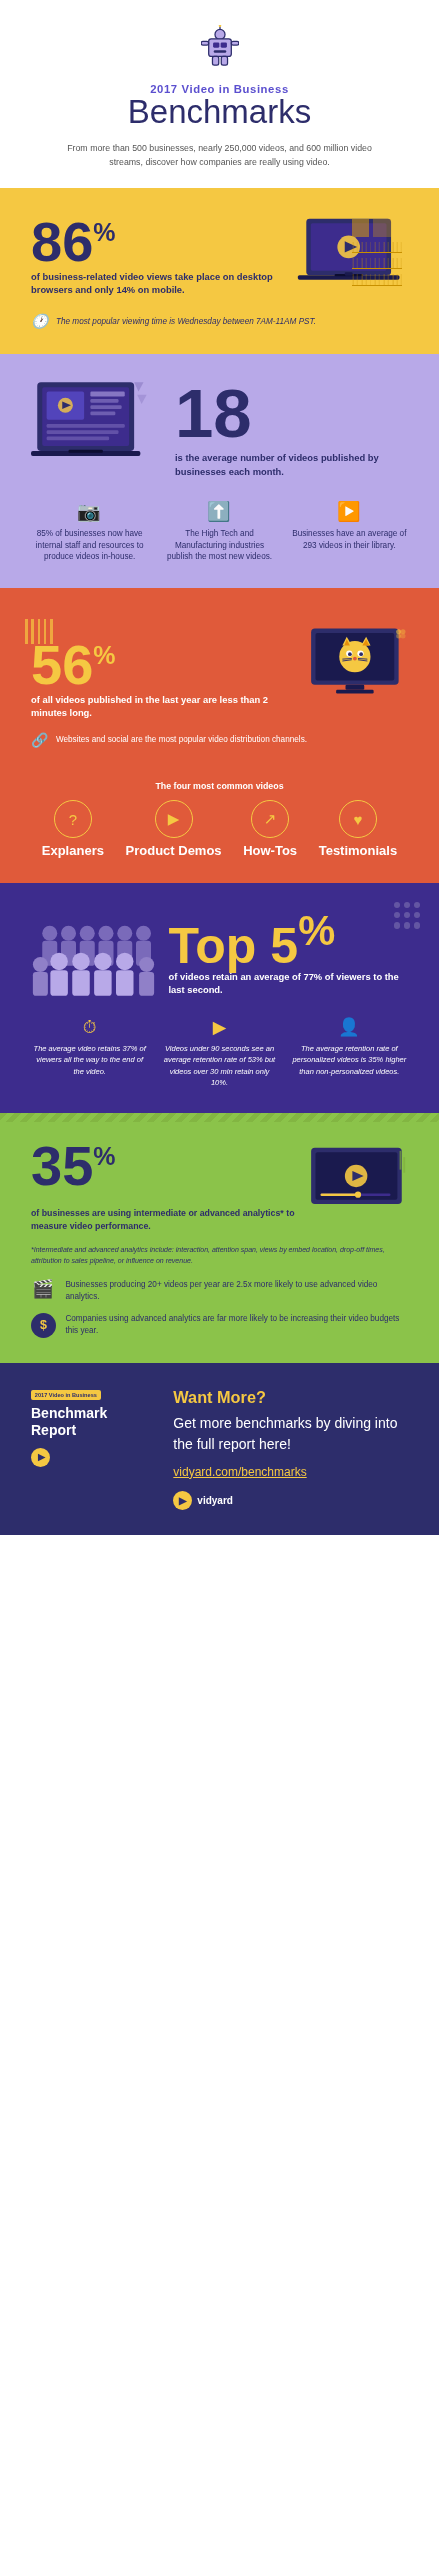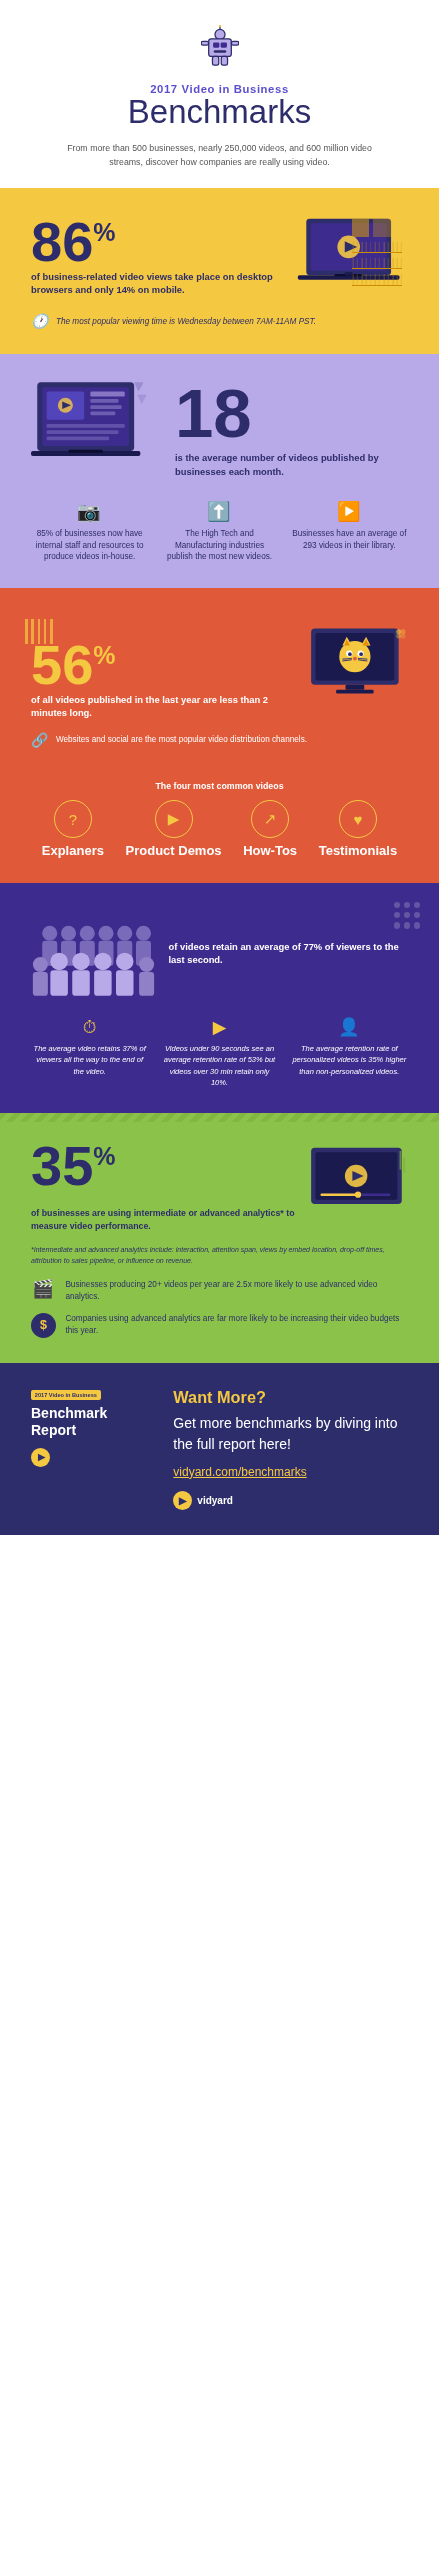--- a/index.html
+++ b/index.html
@@ -659,20 +659,23 @@
         <rect x="66" y="99" width="28" height="41" rx="5" fill="#b8a9e8"></rect>
         <circle cx="115" cy="85" r="14" fill="#b8a9e8"></circle>
         <rect x="101" y="99" width="28" height="41" rx="5" fill="#b8a9e8"></rect>
         <circle cx="150" cy="85" r="14" fill="#b8a9e8"></circle>
         <rect x="136" y="99" width="28" height="41" rx="5" fill="#b8a9e8"></rect>
         <circle cx="185" cy="90" r="12" fill="#9080c8"></circle>
         <rect x="173" y="102" width="24" height="38" rx="5" fill="#9080c8"></rect>
       </svg>
     </div>
     <div>
+      <div class="top5-stat">
+        <span>Top 5</span><sup>%</sup>
+      </div>
       <p class="top5-desc">of videos retain an average of 77% of viewers to the last second.</p>
     </div>
   </div>
 
   <div style="position:absolute;right:19px;top:19px;">
     <div style="display:flex;gap:3.8px;margin-bottom:3.8px;">
       <div style="width:6.3px;height:6.3px;border-radius:50%;background:rgba(255,255,255,0.2);"></div>
       <div style="width:6.3px;height:6.3px;border-radius:50%;background:rgba(255,255,255,0.2);"></div>
       <div style="width:6.3px;height:6.3px;border-radius:50%;background:rgba(255,255,255,0.2);"></div>
     </div>

